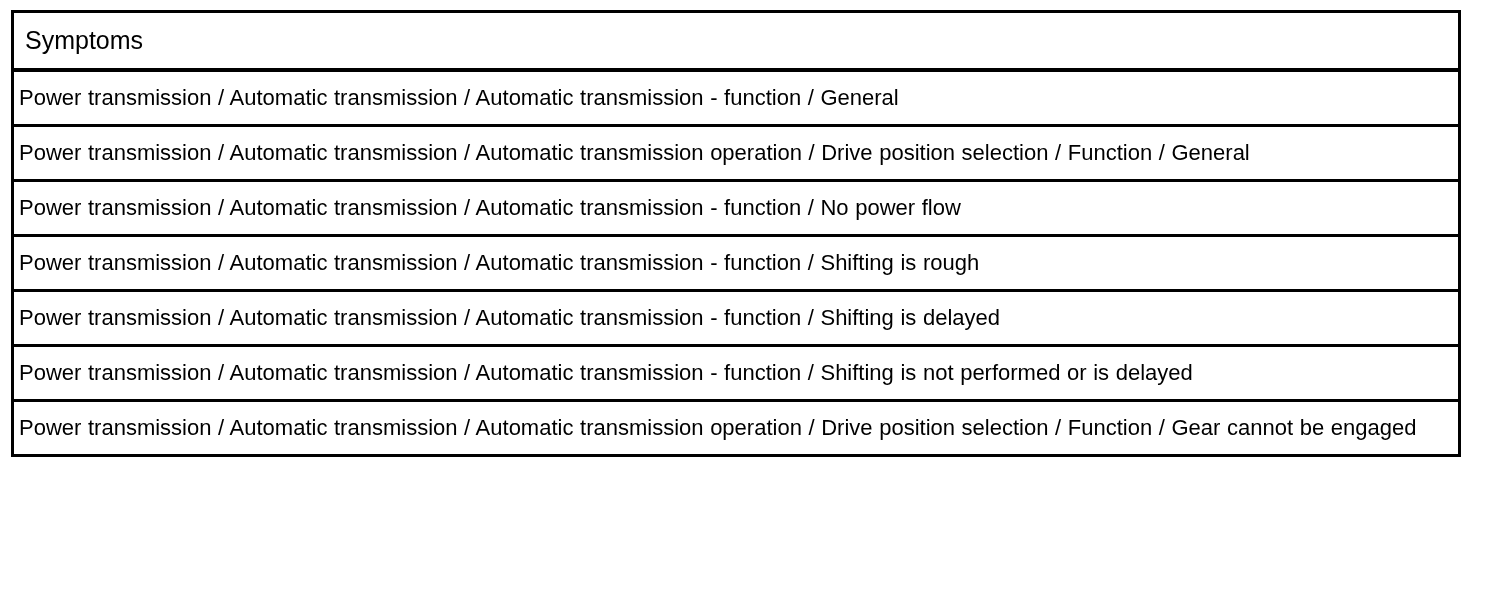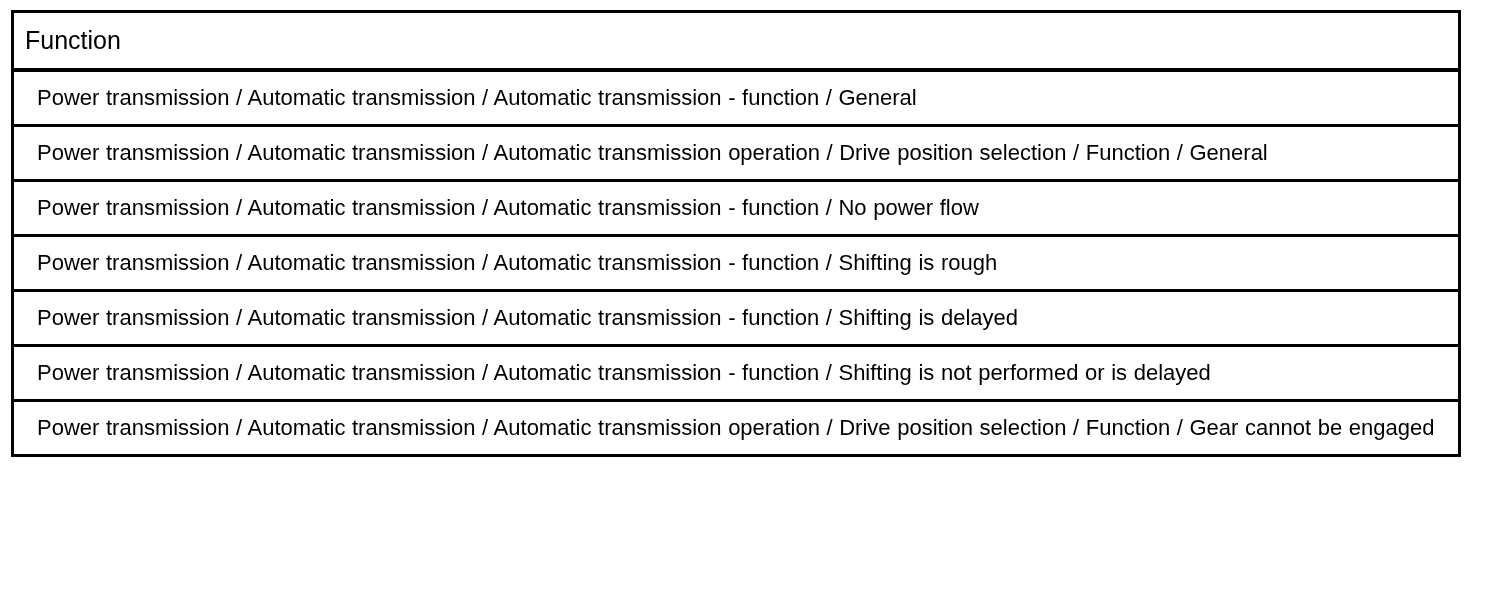--- a/index.html
+++ b/index.html
@@ -29,31 +29,31 @@
   table.symptoms th {
     font-weight: normal;
     font-size: 25px;
     line-height: 45px;
     padding: 5px 12px 5px 11px;
     border-bottom-width: 4px;
   }
   table.symptoms td {
     font-size: 22px;
     line-height: 42px;
-    padding: 5px 12px 5px 23px;
+    padding: 5px 12px 5px 5px;
     word-spacing: 0.5px;
   }
 </style>
 </head>
 <body>
 
 <table class="symptoms">
   <thead>
     <tr>
-      <th>Function</th>
+      <th>Symptoms</th>
     </tr>
   </thead>
   <tbody>
     <tr>
       <td>Power transmission / Automatic transmission / Automatic transmission - function / General</td>
     </tr>
     <tr>
       <td>Power transmission / Automatic transmission / Automatic transmission operation / Drive position selection / Function / General</td>
     </tr>
     <tr>

